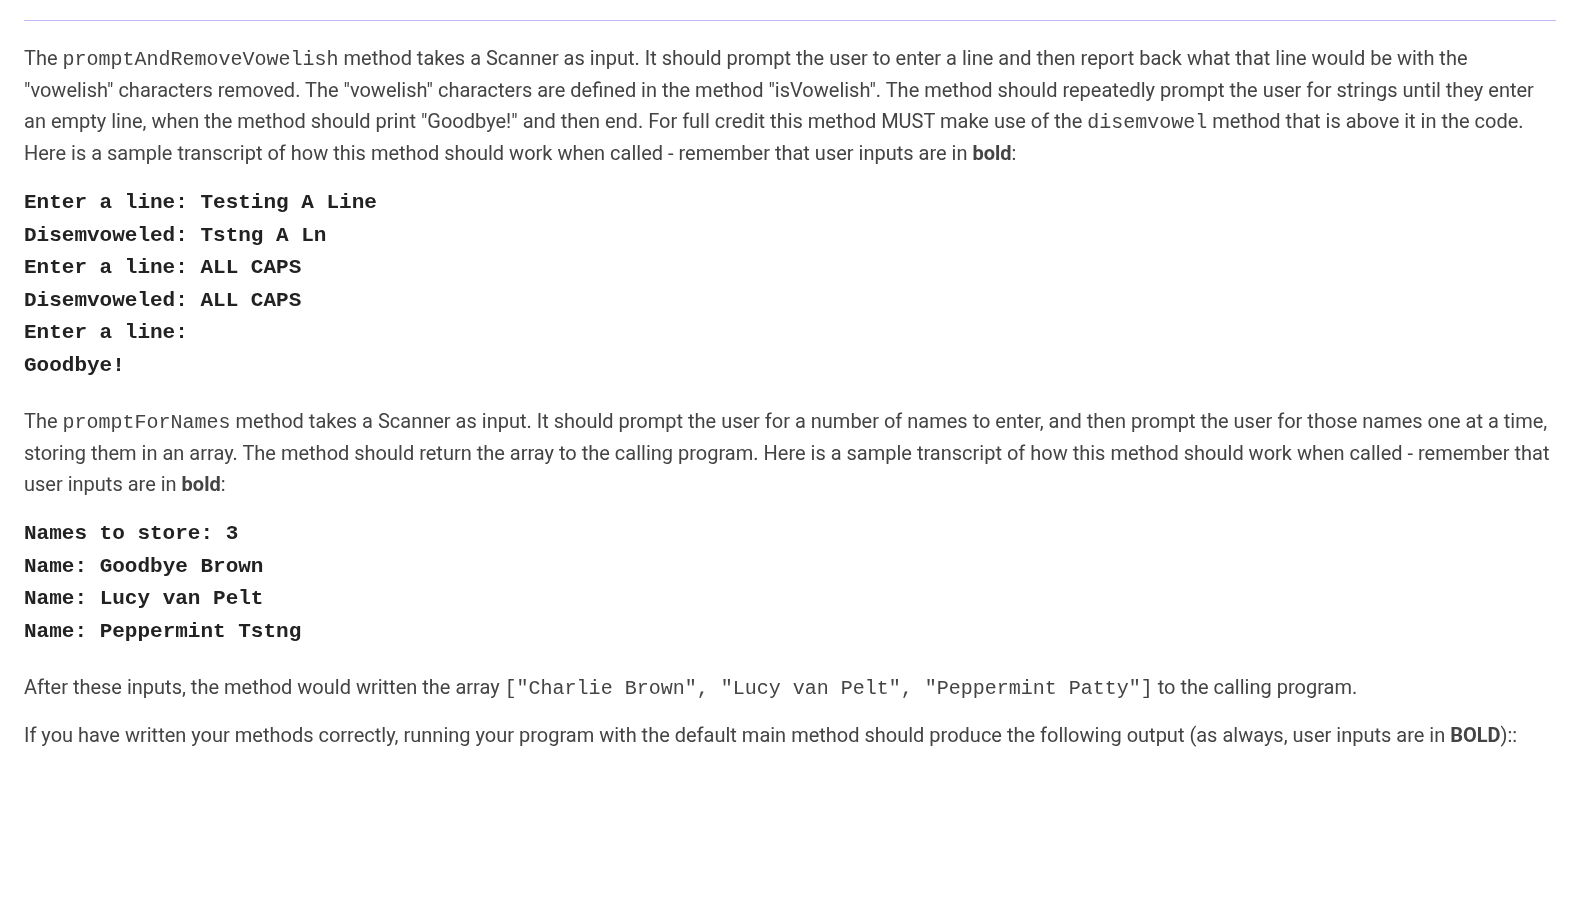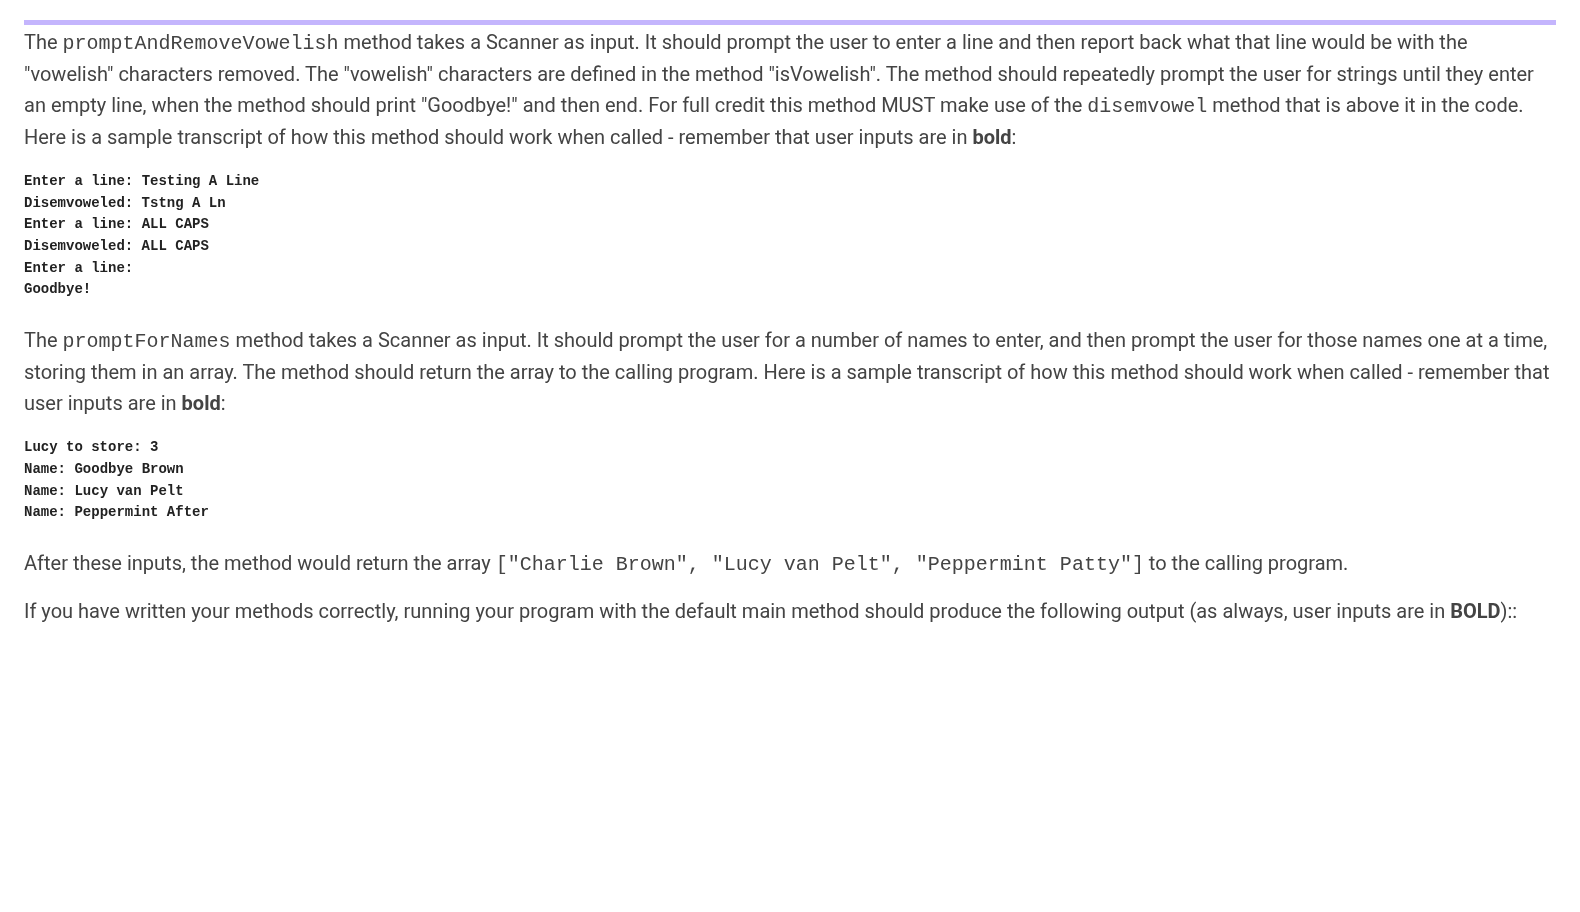--- a/index.html
+++ b/index.html
@@ -15,60 +15,60 @@
     p {
       margin: 0 0 16px 0;
       color: #444;
     }
     .mono {
       font-family: "Courier New", Courier, monospace;
       font-size: 20px;
     }
     pre.trans {
       font-family: "Courier New", Courier, monospace;
-      font-size: 14px;
+      font-size: 21px;
       line-height: 1.55;
       margin: 18px 0 24px 0;
       white-space: pre;
       color: #222;
       font-weight: 600;
     }
     pre.trans .bold {
       font-weight: 900;
     }
     .bold {
       font-weight: 700;
     }
     .top-border {
-      border-top: 5px solid #c4b5fd;
-      padding-top: 2px;
+      border-top: 1px solid #c4b5fd;
+      padding-top: 22px;
     }
   </style>
 </head>
 <body>
 
 <p class="top-border">
   <span>The </span><span class="mono">promptAndRemoveVowelish</span><span> method takes a Scanner as input. It should prompt the user to enter a line and then report back what that line would be with the "vowelish" characters removed. The "vowelish" characters are defined in the method "isVowelish". The method should repeatedly prompt the user for strings until they enter an empty line, when the method should print "Goodbye!" and then end. For full credit this method MUST make use of the </span><span class="mono">disemvowel</span><span> method that is above it in the code. Here is a sample transcript of how this method should work when called - remember that user inputs are in </span><span class="bold">bold</span><span>:</span>
 </p>
 
 <pre class="trans"><span>Enter a line: </span><span class="bold">Testing A Line</span>
 <span>Disemvoweled: Tstng A Ln</span>
 <span>Enter a line: </span><span class="bold">ALL CAPS</span>
 <span>Disemvoweled: ALL CAPS</span>
 <span>Enter a line:</span>
 <span>Goodbye!</span></pre>
 
 <p>
   <span>The </span><span class="mono">promptForNames</span><span> method takes a Scanner as input. It should prompt the user for a number of names to enter, and then prompt the user for those names one at a time, storing them in an array. The method should return the array to the calling program. Here is a sample transcript of how this method should work when called - remember that user inputs are in </span><span class="bold">bold</span><span>:</span>
 </p>
 
-<pre class="trans"><span>Lucy to store: </span><span class="bold">3</span>
+<pre class="trans"><span>Names to store: </span><span class="bold">3</span>
 <span>Name: </span><span class="bold">Goodbye Brown</span>
 <span>Name: </span><span class="bold">Lucy van Pelt</span>
-<span>Name: </span><span class="bold">Peppermint After</span></pre>
+<span>Name: </span><span class="bold">Peppermint Tstng</span></pre>
 
 <p>
-  <span>After these inputs, the method would return the array </span><span class="mono">["Charlie Brown", "Lucy van Pelt", "Peppermint Patty"]</span><span> to the calling program.</span>
+  <span>After these inputs, the method would written the array </span><span class="mono">["Charlie Brown", "Lucy van Pelt", "Peppermint Patty"]</span><span> to the calling program.</span>
 </p>
 
 <p>
   <span>If you have written your methods correctly, running your program with the default main method should produce the following output (as always, user inputs are in </span><span class="bold">BOLD</span><span>)::</span>
 </p>
 
 </body></html>

